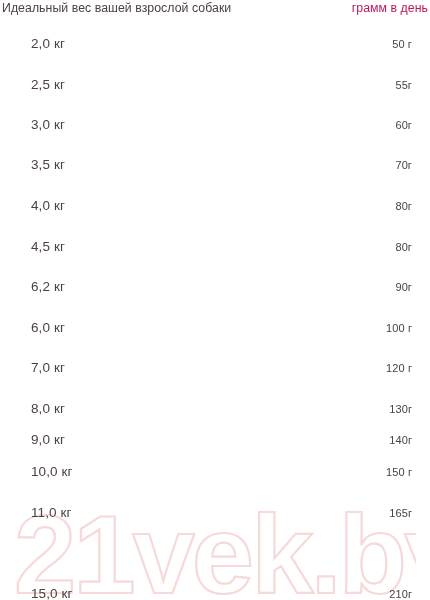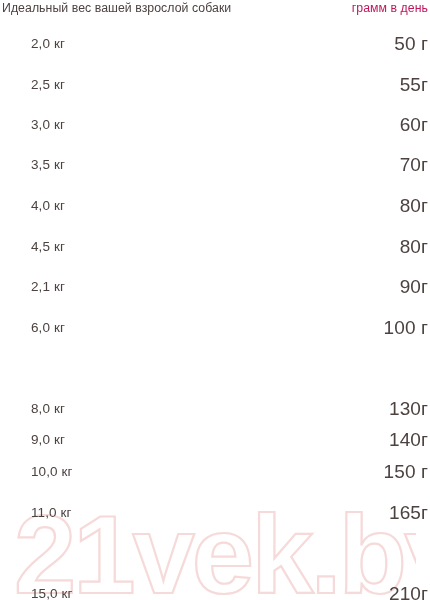--- a/index.html
+++ b/index.html
@@ -39,24 +39,24 @@
     position: absolute;
     left: 31px;
     top: 0;
     font-size: 13.5px;
     letter-spacing: 0.1px;
     color: #4c4240;
   }
 
   .cell-grams {
     position: absolute;
-    right: 2px;
+    right: 18px;
     top: 0;
     text-align: right;
-    font-size: 19px;
+    font-size: 11px;
     letter-spacing: 0.1px;
     color: #4c4240;
   }
 
   
   #table-header {
     position: absolute;
     left: 0;
     top: 0;
     width: 430px;
@@ -136,26 +136,30 @@
   </div>
   <div class="row" style="top:197px">
     <span class="cell-weight">4,0 кг</span>
     <span class="cell-grams">80г</span>
   </div>
   <div class="row" style="top:238px">
     <span class="cell-weight">4,5 кг</span>
     <span class="cell-grams">80г</span>
   </div>
   <div class="row" style="top:278px">
-    <span class="cell-weight">2,1 кг</span>
+    <span class="cell-weight">6,2 кг</span>
     <span class="cell-grams">90г</span>
   </div>
   <div class="row" style="top:319px">
     <span class="cell-weight">6,0 кг</span>
     <span class="cell-grams">100 г</span>
+  </div>
+  <div class="row" style="top:359px">
+    <span class="cell-weight">7,0 кг</span>
+    <span class="cell-grams">120 г</span>
   </div>
   <div class="row" style="top:400px">
     <span class="cell-weight">8,0 кг</span>
     <span class="cell-grams">130г</span>
   </div>
   <div class="row" style="top:431px">
     <span class="cell-weight">9,0 кг</span>
     <span class="cell-grams">140г</span>
   </div>
   <div class="row" style="top:463px">

